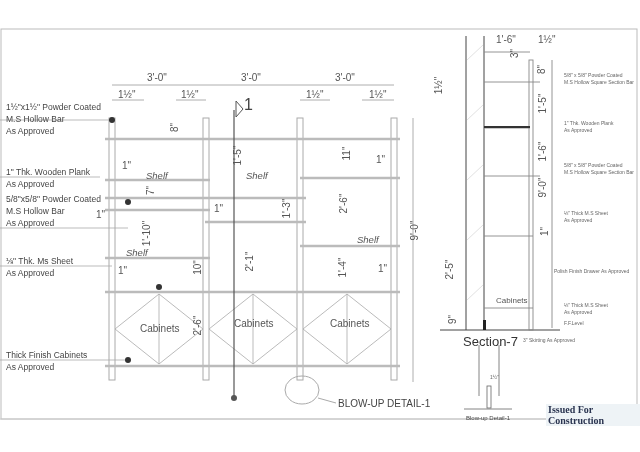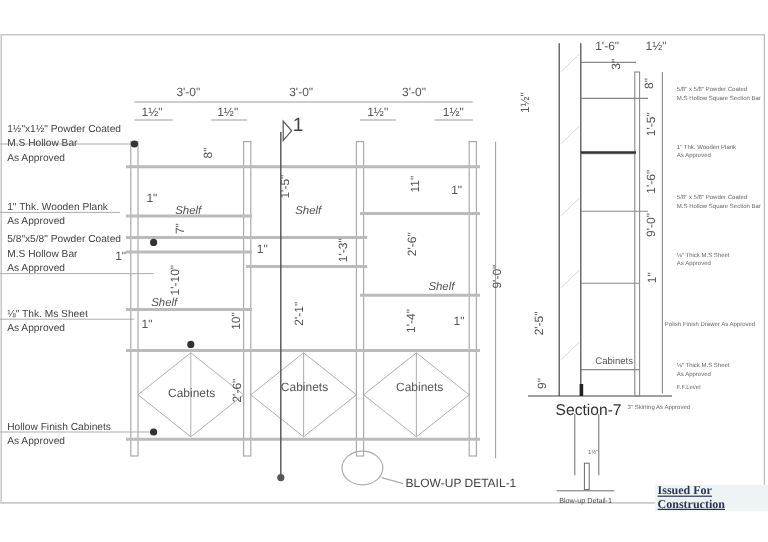--- a/index.html
+++ b/index.html
@@ -5,21 +5,21 @@
   html,body{margin:0;padding:0;background:#ffffff;}
   body{width:640px;height:452px;position:relative;overflow:hidden;font-family:"Liberation Sans",sans-serif;}
   #sheet{position:absolute;left:0;top:0;width:640px;height:452px;}
   .lbl{position:absolute;font-size:8.5px;color:#444;line-height:12px;white-space:nowrap;}
   .dim{position:absolute;font-size:10px;color:#555;white-space:nowrap;}
   .dimv{position:absolute;font-size:10px;color:#555;white-space:nowrap;transform:rotate(-90deg);transform-origin:center;}
   .small{position:absolute;font-size:5px;color:#666;line-height:7px;white-space:nowrap;}
   .shelf{position:absolute;font-size:9.5px;color:#555;font-style:italic;}
   .cab{position:absolute;font-size:10px;color:#555;}
   .title{position:absolute;font-size:13px;color:#333;}
-  .issued{position:absolute;font-family:"Liberation Serif",serif;font-weight:bold;font-size:10px;color:#2a3450;text-decoration:underline;background:#eef3f6;padding:0 2px;}
+  .issued{position:absolute;font-family:"Liberation Serif",serif;font-weight:bold;font-size:10px;color:#2a3450;background:#eef3f6;padding:0 2px;}
 </style>
 </head>
 <body>
 
 <div id="sheet">
 <svg width="640" height="452" viewBox="0 0 640 452" style="position:absolute;left:0;top:0">
 
   <rect x="1" y="29" width="636" height="390" fill="none" stroke="#bbb" stroke-width="1"></rect>
   <line x1="0" y1="419" x2="640" y2="419" stroke="#ccc"></line>
   <g stroke="#999" stroke-width="0.8" fill="none">
@@ -137,21 +137,21 @@
 <div class="lbl" style="left:6px;top:193px">
   <div>5/8"x5/8" Powder Coated</div>
   <div>M.S Hollow Bar</div>
   <div>As Approved</div>
 </div>
 <div class="lbl" style="left:6px;top:255px">
   <div>⅛" Thk. Ms Sheet</div>
   <div>As Approved</div>
 </div>
 <div class="lbl" style="left:6px;top:349px">
-  <div>Hollow Finish Cabinets</div>
+  <div>Thick Finish Cabinets</div>
   <div>As Approved</div>
 </div>
 
 <span class="shelf" style="left:146px;top:170px">Shelf</span>
 <span class="shelf" style="left:246px;top:170px">Shelf</span>
 <span class="shelf" style="left:126px;top:247px">Shelf</span>
 <span class="shelf" style="left:357px;top:234px">Shelf</span>
 <span class="cab" style="left:140px;top:323px">Cabinets</span>
 <span class="cab" style="left:234px;top:318px">Cabinets</span>
 <span class="cab" style="left:330px;top:318px">Cabinets</span>

